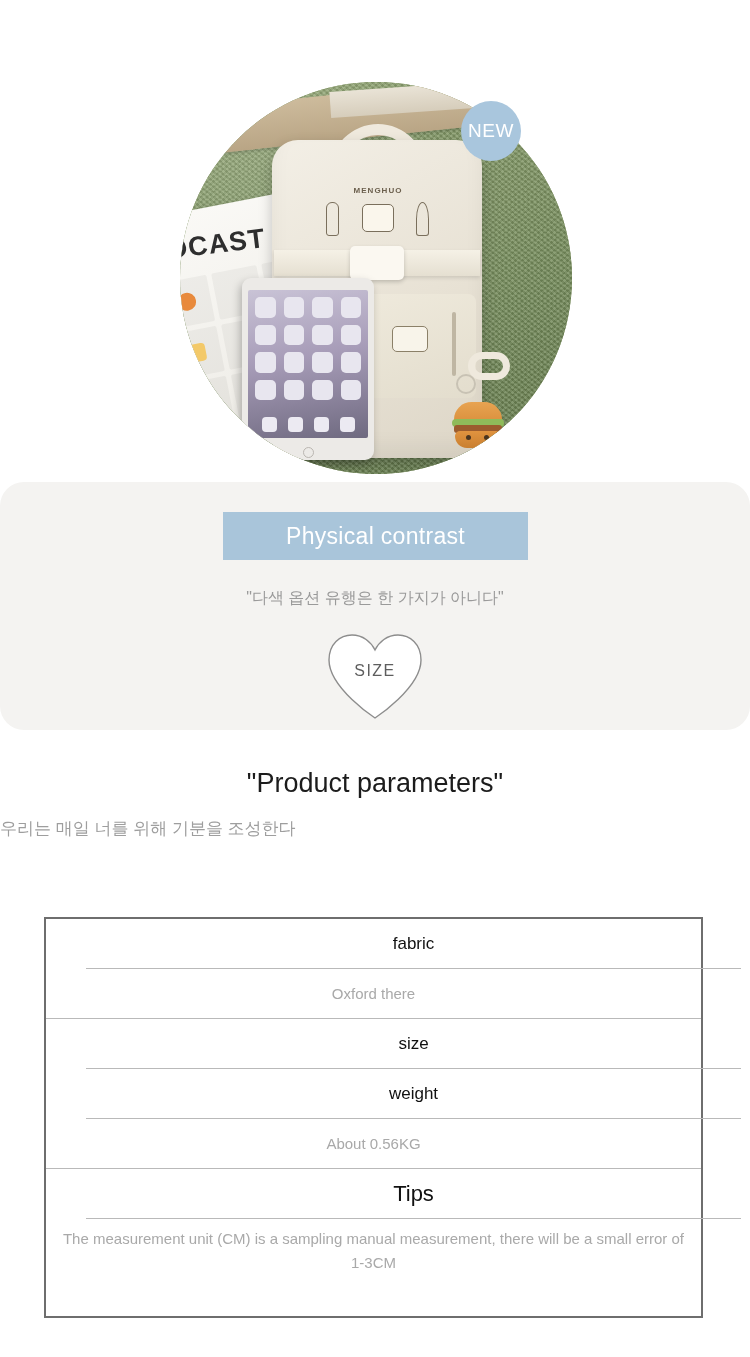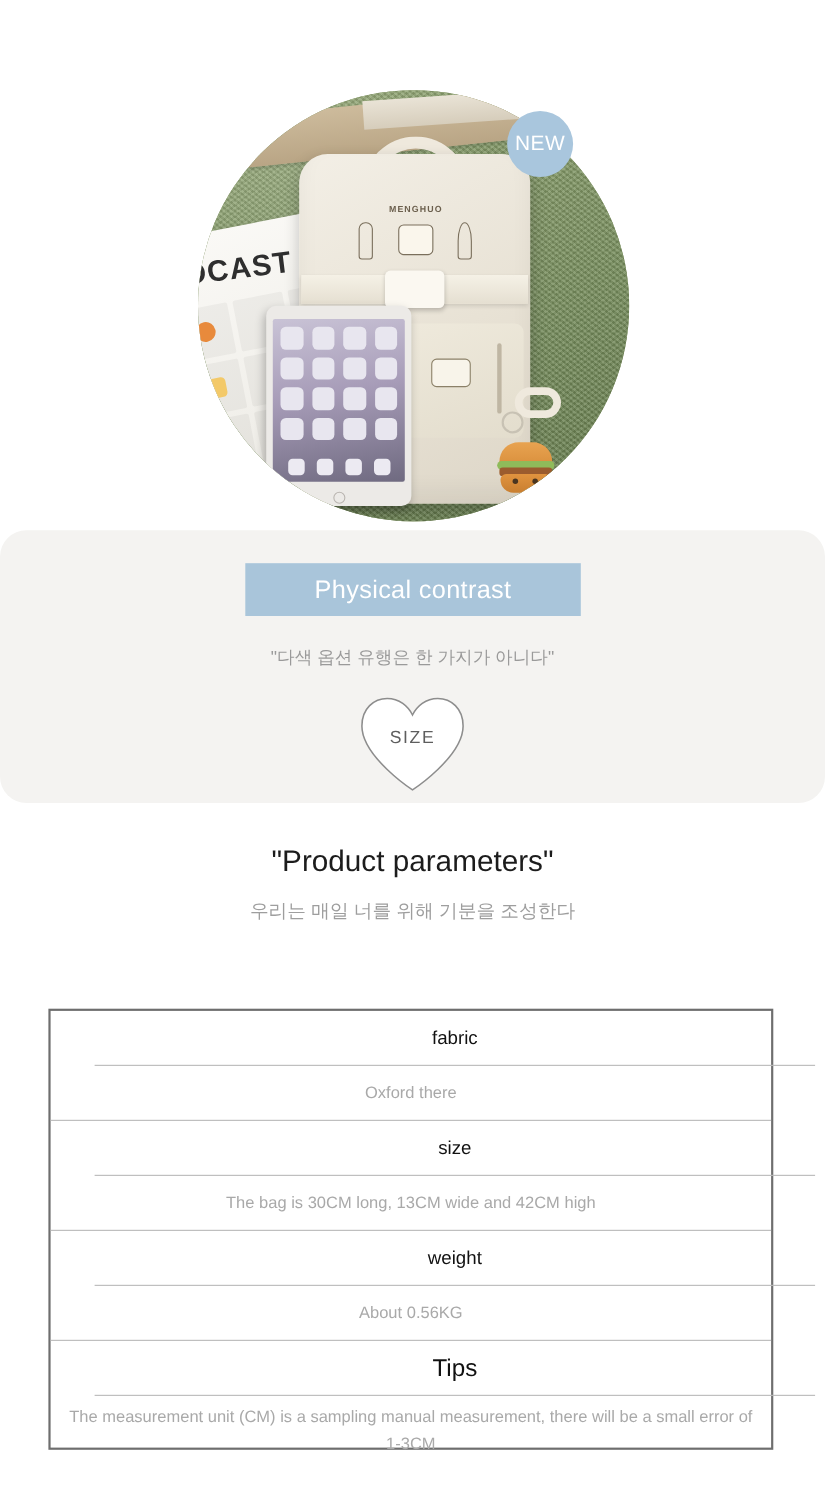--- a/index.html
+++ b/index.html
@@ -214,21 +214,21 @@
     font-size: 16px; color: #5e5e5e; letter-spacing: 1.5px;
   }
 
   
   .params { position: relative; width: 750px; background: #ffffff; padding-top: 20px; }
   .params-title {
     text-align: center; font-size: 27px; color: #1c1c1c; font-weight: normal;
     margin-top: 18px;
   }
   .params-sub {
-    text-align: center; font-size: 17px; color: #9e9e9e;
+    text-align: left; font-size: 17px; color: #9e9e9e;
     line-height: 27px; margin-top: 16px;
   }
 
   
   .spec-table {
     position: absolute; left: 44px; top: 917px;
     width: 659px; height: 401px;
     border: 2px solid #6e6e6e; background: #ffffff;
   }
   .spec-row {
@@ -366,23 +366,20 @@
   <div class="spec-table" id="spec-table">
       <div class="spec-row header">
         <div class="spec-cell">fabric</div>
       </div>
       <div class="spec-row value">
         <div class="spec-cell">Oxford there</div>
       </div>
       <div class="spec-row header">
         <div class="spec-cell">size</div>
       </div>
-      <div class="spec-row value">
-        <div class="spec-cell">The bag is 30CM long, 13CM wide and 42CM high</div>
-      </div>
       <div class="spec-row header">
         <div class="spec-cell">weight</div>
       </div>
       <div class="spec-row value">
         <div class="spec-cell">About 0.56KG</div>
       </div>
       <div class="spec-row header big">
         <div class="spec-cell">Tips</div>
       </div>
       <div class="spec-row value tall">

